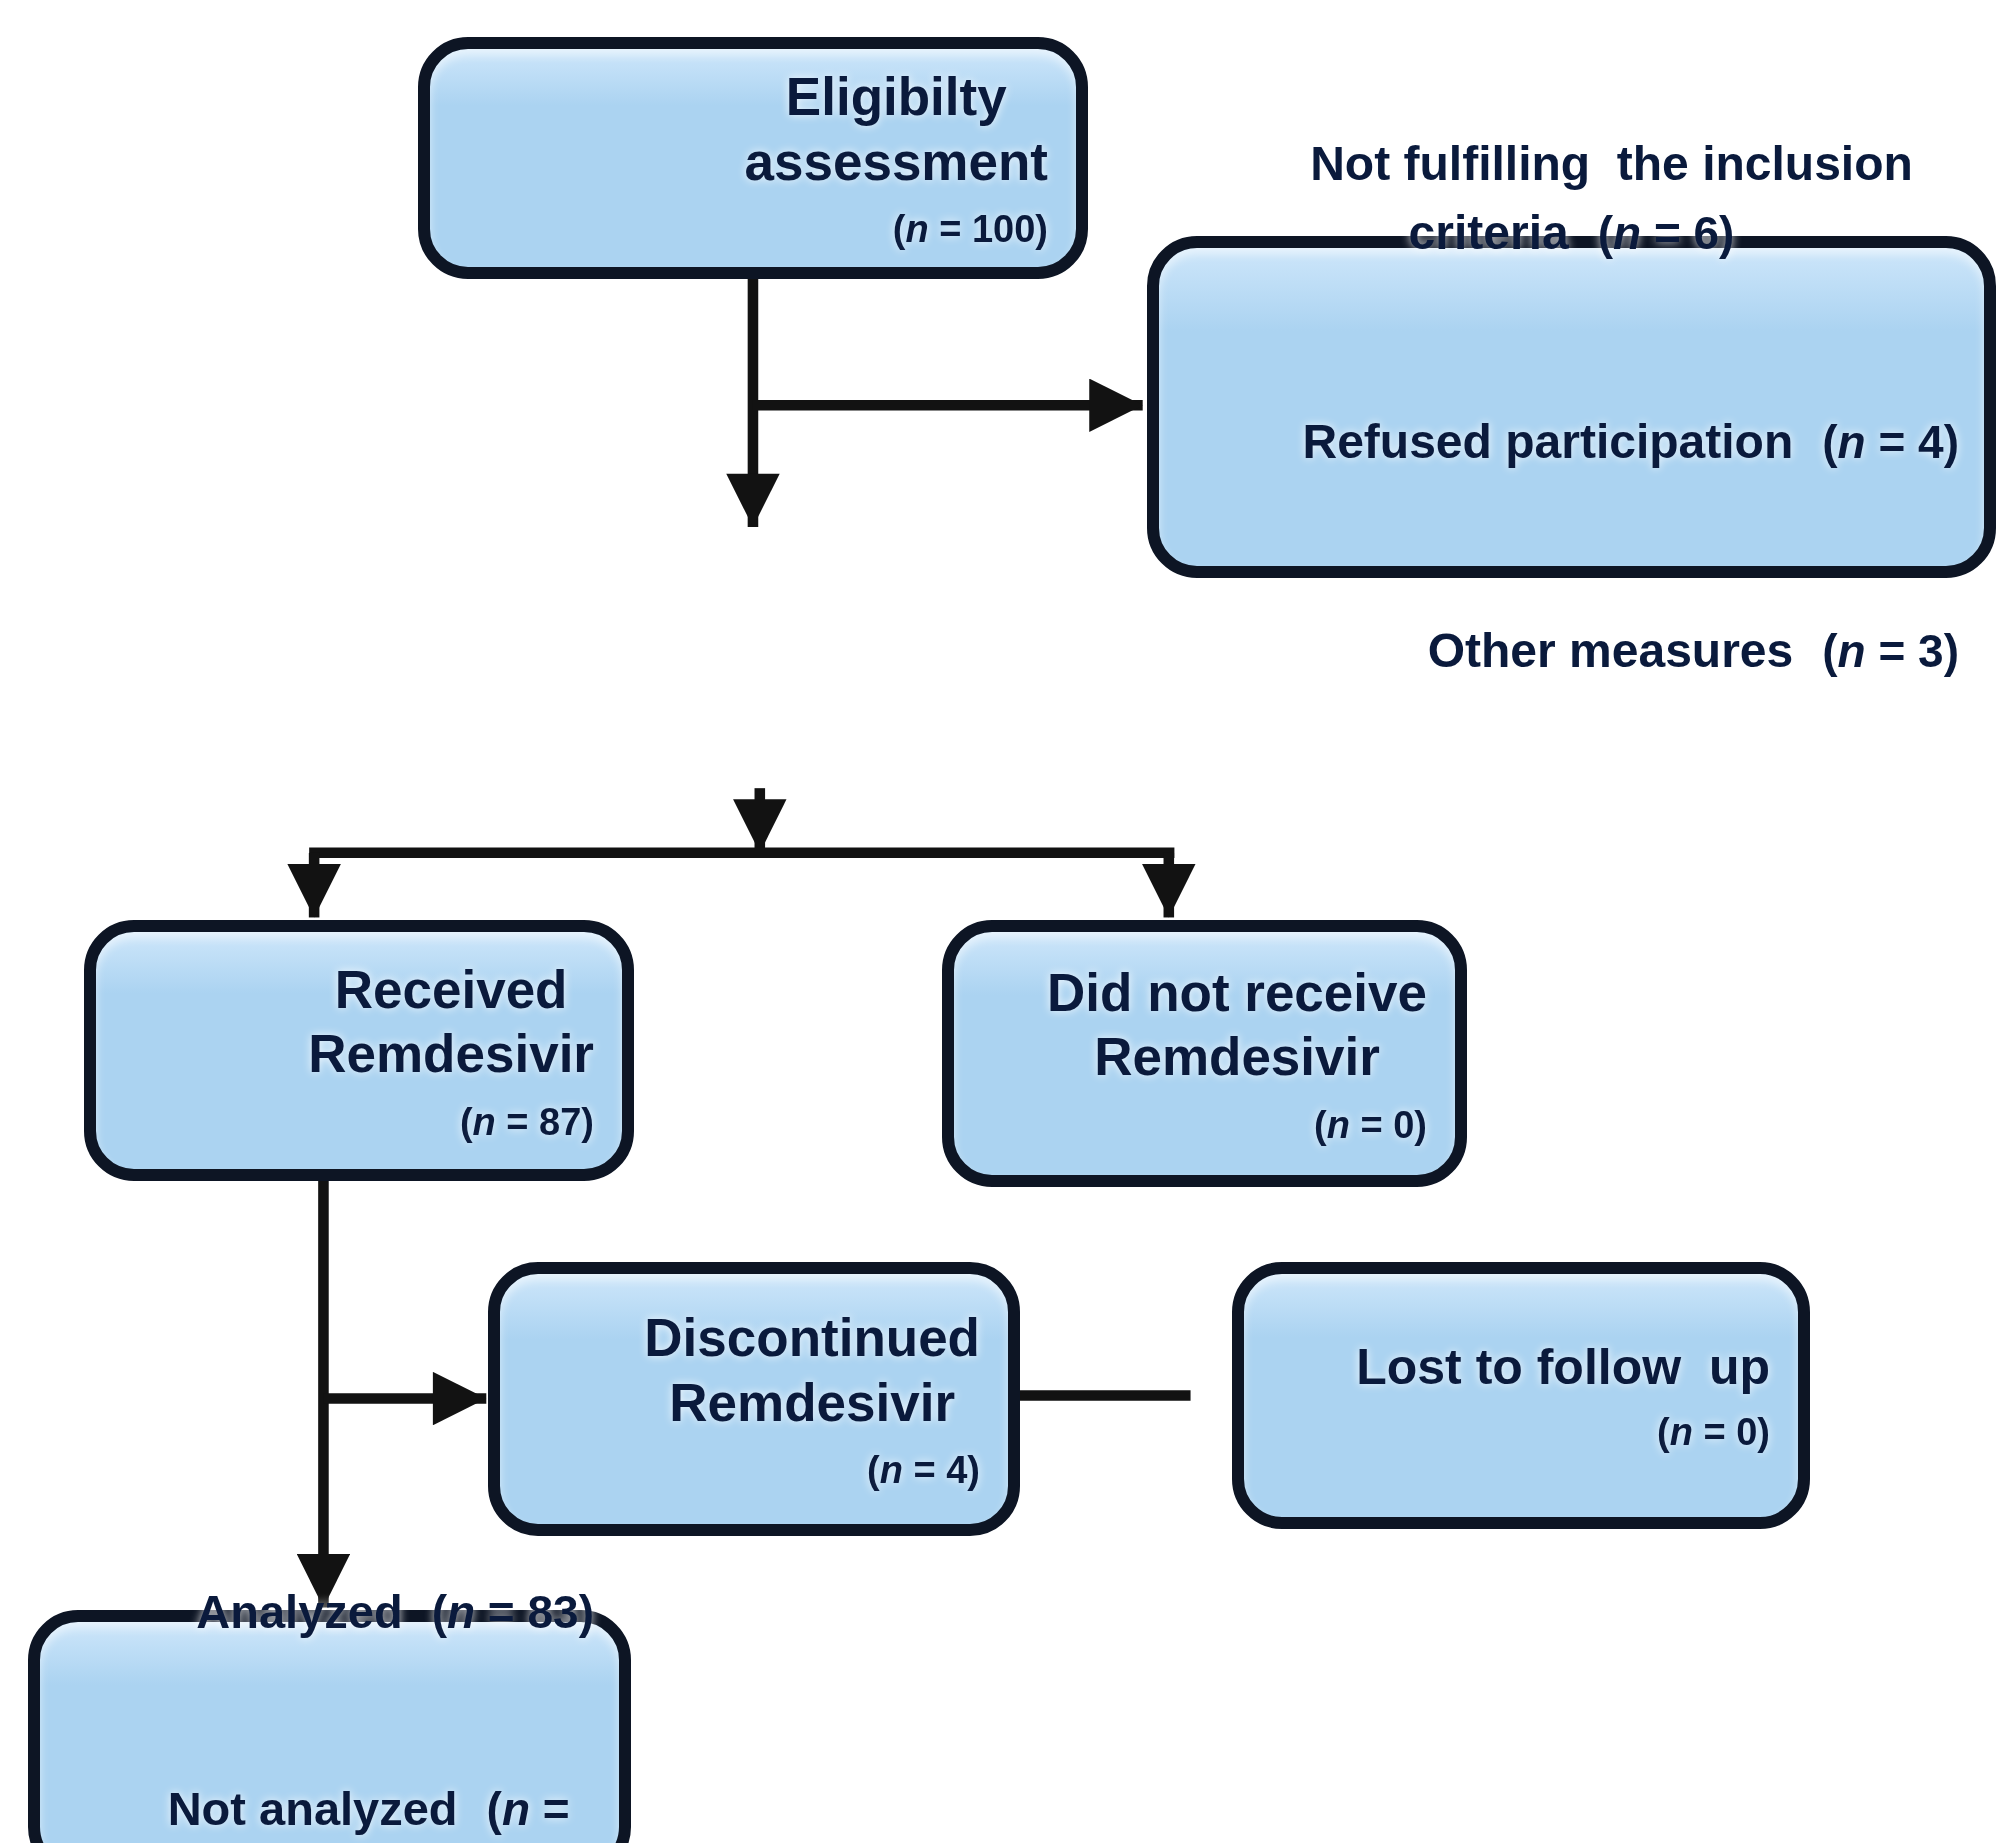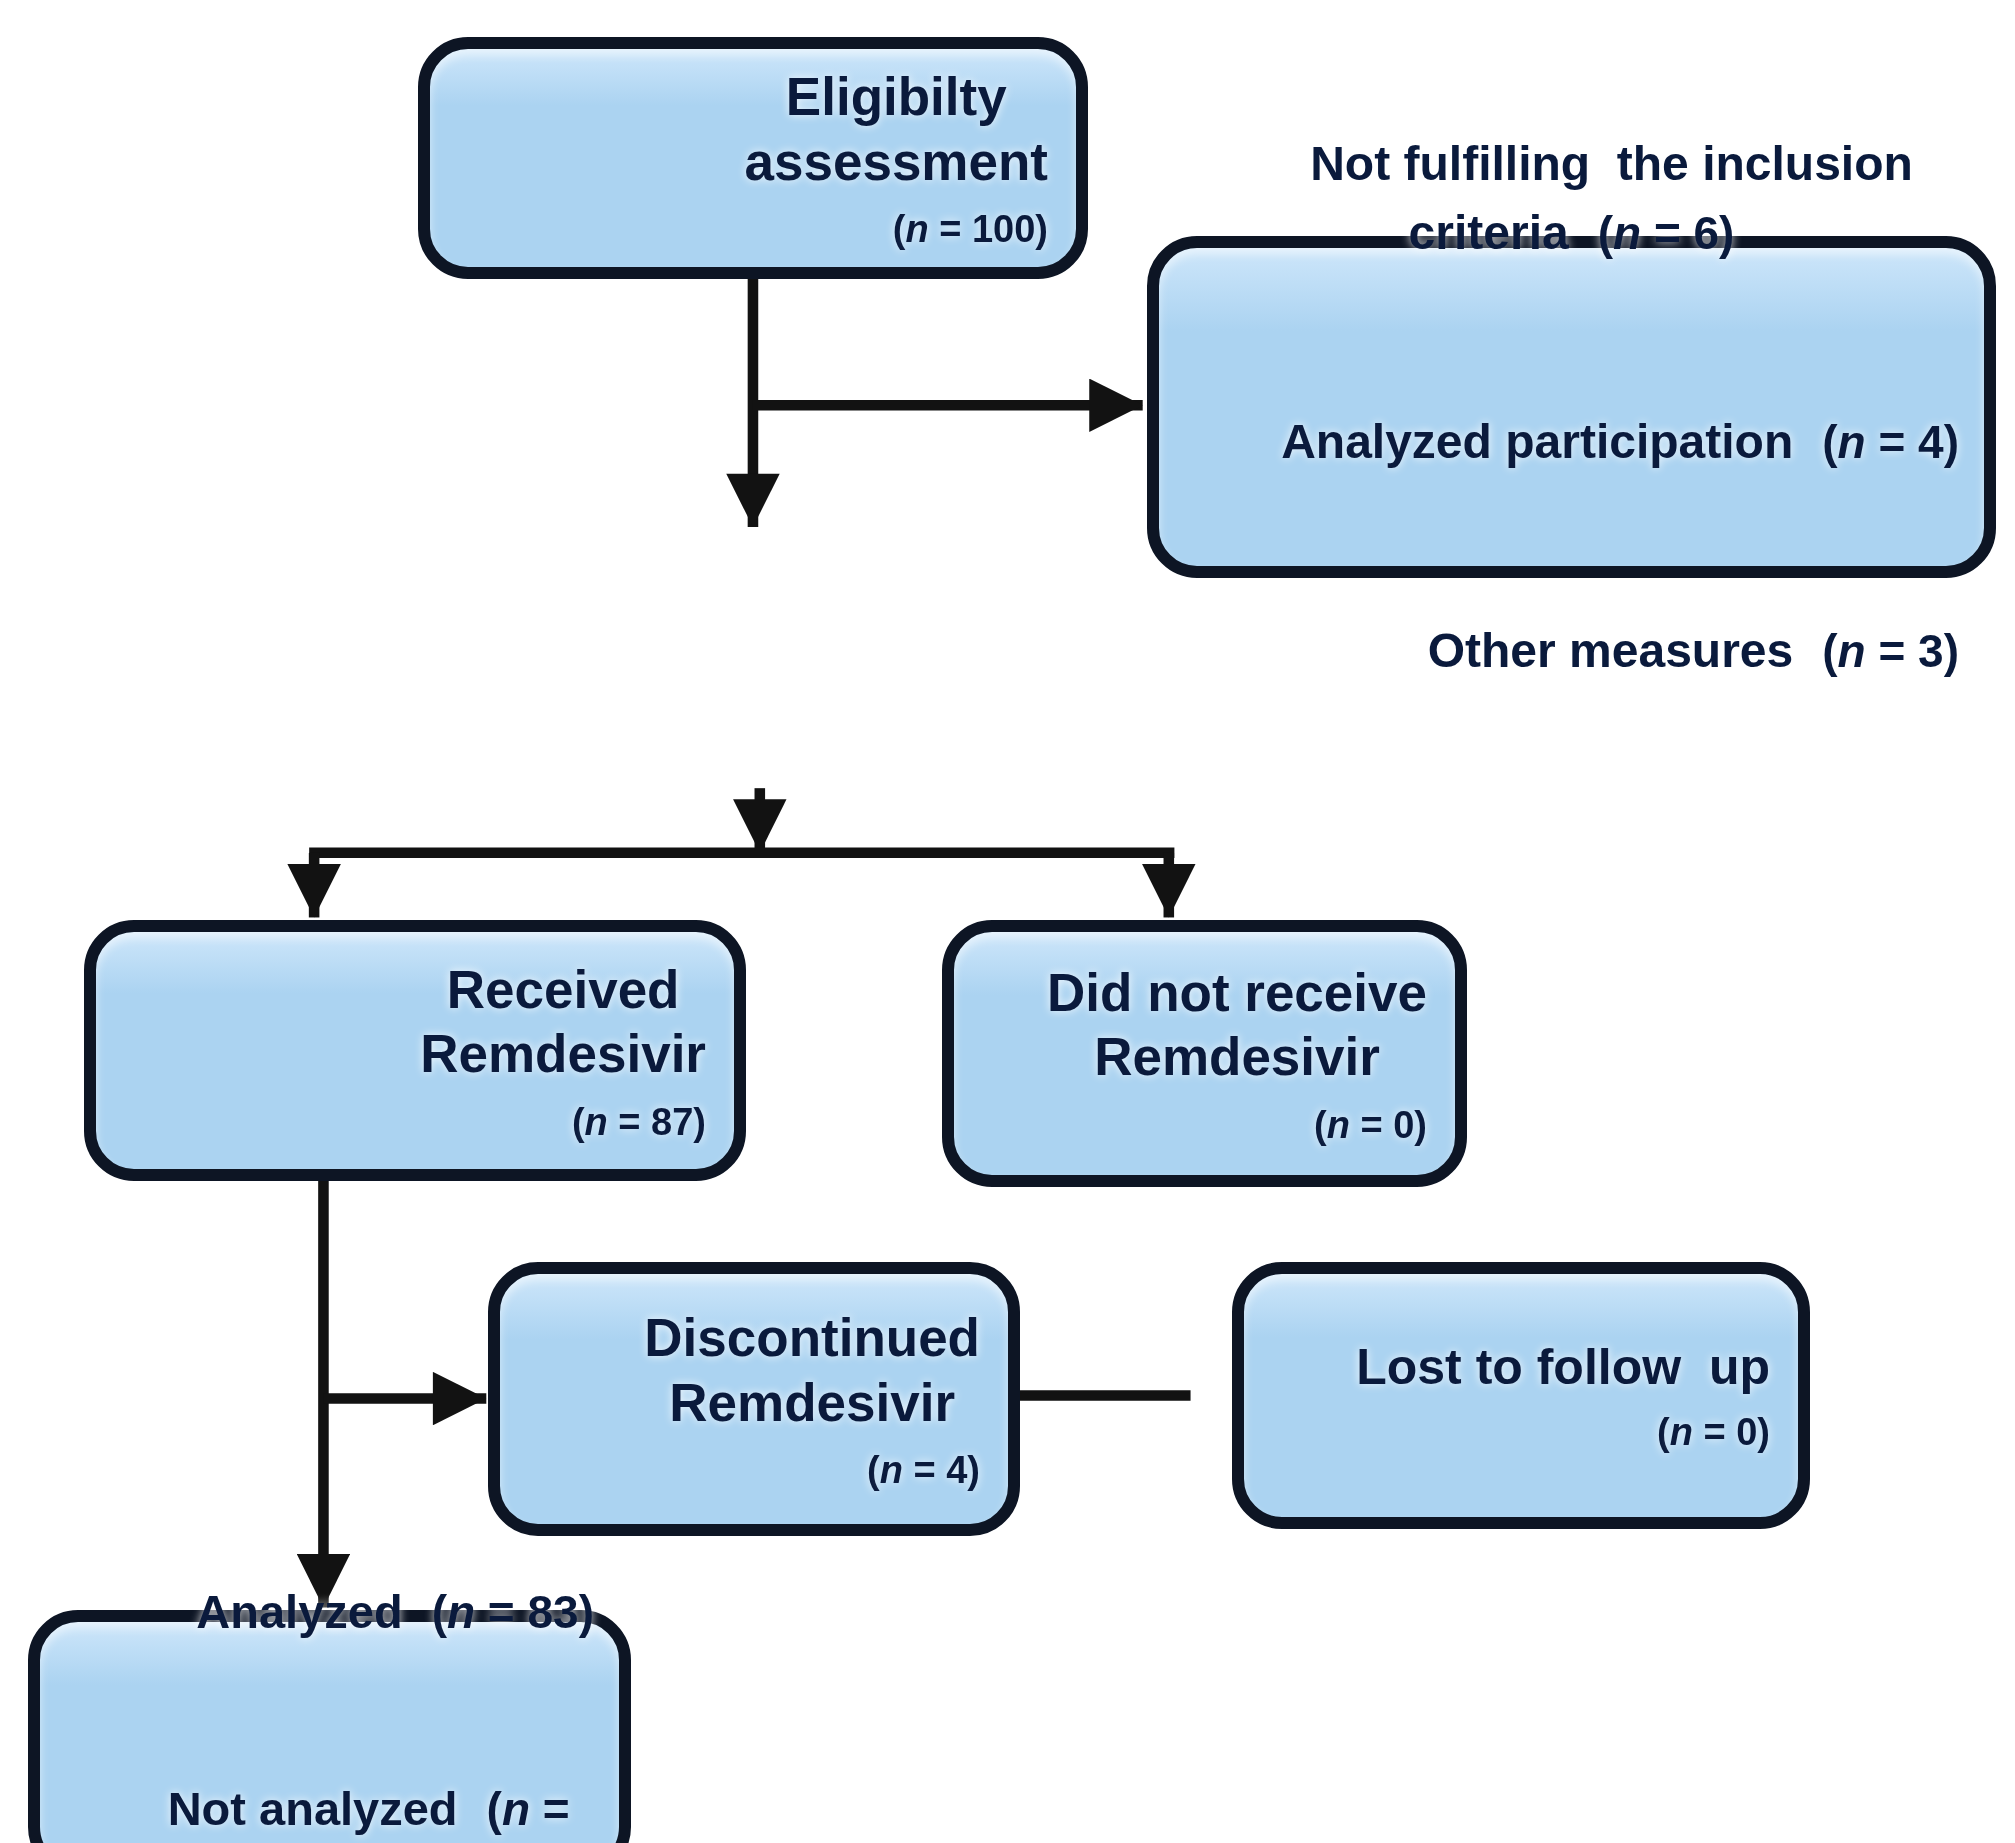--- a/index.html
+++ b/index.html
@@ -57,21 +57,21 @@
   }
   .box-item .item-count {
     display: inline;
     font-size: 46px;
     margin-left: 29px;
   }
   
   #box-eligibility   { left:  418px; top:   37px; width: 670px; height: 242px; }
   #box-exclusion     { left: 1147px; top:  236px; width: 849px; height: 342px; padding: 12.4px 25px; }
   #box-norand        { left:  494px; top:  532px; width:  532px; height: 258px; }
-  #box-received      { left:  84px; top: 920px; width:  662px; height: 261px; padding-left: 8px; }
+  #box-received      { left:  84px; top: 920px; width:  550px; height: 261px; padding-left: 8px; }
   #box-didnot        { left: 942px; top: 920px; width:  525px; height: 267px; }
   #box-discontinued  { left:  488px; top: 1262px; width:  532px; height: 274px; padding-left: 32px; }
   #box-lost          { left: 1232px; top: 1262px; width:  578px; height: 267px; }
   #box-lost .box-title { font-size: 50px; }
   #box-analyzed      { left:   28px; top: 1610px; width:  603px; height: 267px; padding: 12.4px 25px; }
   #box-analyzed .box-item { font-size: 47px; line-height: 1.4; }
   #box-discontinued .box-count { }
   .arrow-line {
     stroke: var(--arrow-color, #121212);
     stroke-width: 17px;
@@ -113,21 +113,21 @@
     <div class="box-title">Eligibilty
 assessment</div>
     <div class="box-count">(<i>n</i> = 100)</div>
   </div>
 
   <div class="flow-box" id="box-exclusion">
     <div class="box-item">
       <span class="item-label">Not fulfilling  the inclusion criteria</span><span class="item-count">(<i>n</i> = 6)</span>
     </div>
     <div class="box-item">
-      <span class="item-label">Analyzed participation</span><span class="item-count">(<i>n</i> = 4)</span>
+      <span class="item-label">Refused participation</span><span class="item-count">(<i>n</i> = 4)</span>
     </div>
     <div class="box-item">
       <span class="item-label">Other measures</span><span class="item-count">(<i>n</i> = 3)</span>
     </div>
   </div>
 
 
   <div class="flow-box" id="box-received">
     <div class="box-title">Received
 Remdesivir</div>

